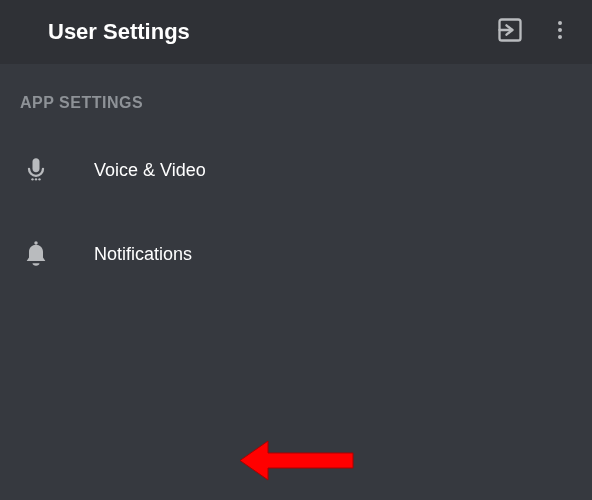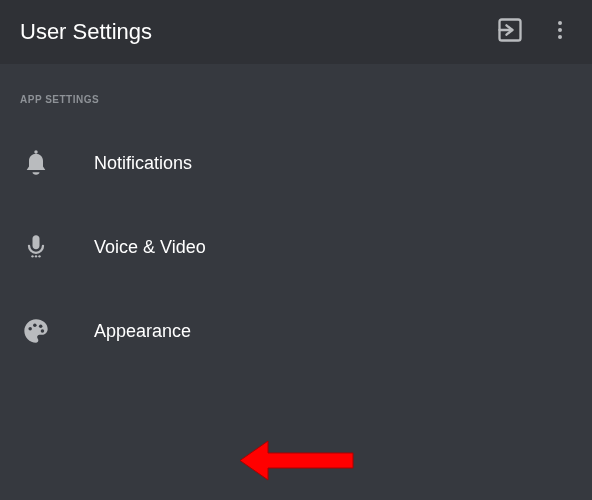--- a/index.html
+++ b/index.html
@@ -19,36 +19,37 @@
       background: #2f3136;
       height: 64px;
       display: flex;
       align-items: center;
       justify-content: space-between;
       padding: 0 20px;
     }
     .header-title {
       color: #ffffff;
       font-size: 22px;
-      font-weight: 400;
+      font-weight: 700;
+      margin-left: 28px;
     }
     .header-actions {
       display: flex;
       align-items: center;
       gap: 24px;
     }
     .icon-btn {
       display: flex;
       align-items: center;
       justify-content: center;
       cursor: pointer;
     }
     .section-label {
       color: #8e9297;
-      font-size: 10px;
+      font-size: 16px;
       font-weight: 600;
       letter-spacing: 0.5px;
       padding: 30px 20px 16px 20px;
     }
     .settings-list {
       display: flex;
       flex-direction: column;
     }
     .settings-item {
       display: flex;
@@ -105,54 +106,42 @@
   </div>
 </div>
 
 <div class="section-label">APP SETTINGS</div>
 
 <div class="settings-list">
 
   <div class="settings-item">
     <div class="settings-item-icon">
       <svg width="28" height="28" viewBox="0 0 24 24">
-        <path d="M12 2 L12 4 C8.7 4 6 6.7 6 10 L6 15 L4 18 L20 18 L18 15 L18 10 C18 6.7 15.3 4 12 4 L12 2 Z" fill="#b9bbbe"></path>
-        <path d="M9 20 C9 21.1 10.3 22 12 22 C13.7 22 15 21.1 15 20" fill="#b9bbbe"></path>
-        <circle cx="12" cy="2.5" r="1.5" fill="#b9bbbe"></circle>
-      </svg>
-    </div>
-    <div class="settings-item-label">Notifications</div>
-  </div>
-
-  <div class="settings-item">
-    <div class="settings-item-icon">
-      <svg width="28" height="28" viewBox="0 0 24 24">
         <path d="M12 2 C10.3 2 9 3.3 9 5 L9 11 C9 12.7 10.3 14 12 14 C13.7 14 15 12.7 15 11 L15 5 C15 3.3 13.7 2 12 2 Z" fill="#b9bbbe"></path>
         <path d="M6 11 C6 14.3 8.7 17 12 17 C15.3 17 18 14.3 18 11" stroke="#b9bbbe" stroke-width="2" fill="none" stroke-linecap="round"></path>
         <circle cx="9" cy="20" r="1" fill="#b9bbbe"></circle>
         <circle cx="12" cy="20" r="1" fill="#b9bbbe"></circle>
         <circle cx="15" cy="20" r="1" fill="#b9bbbe"></circle>
       </svg>
     </div>
     <div class="settings-item-label">Voice &amp; Video</div>
   </div>
 
-
   <div class="settings-item">
     <div class="settings-item-icon">
       <svg width="28" height="28" viewBox="0 0 24 24">
-        <path d="M12 2 C6.5 2 2 6.5 2 12 C2 17.5 6.5 22 12 22 C13.1 22 14 21.1 14 20 C14 19.5 13.8 19 13.5 18.6 C13.2 18.2 13 17.7 13 17.2 C13 16.1 13.9 15.2 15 15.2 L17 15.2 C19.8 15.2 22 13 22 10.2 C22 5.7 17.5 2 12 2 Z" fill="#b9bbbe"></path>
-        <circle cx="7" cy="10" r="1.5" fill="#36393f"></circle>
-        <circle cx="11" cy="7" r="1.5" fill="#36393f"></circle>
-        <circle cx="16" cy="8" r="1.5" fill="#36393f"></circle>
-        <circle cx="17.5" cy="12" r="1.5" fill="#36393f"></circle>
+        <path d="M12 2 L12 4 C8.7 4 6 6.7 6 10 L6 15 L4 18 L20 18 L18 15 L18 10 C18 6.7 15.3 4 12 4 L12 2 Z" fill="#b9bbbe"></path>
+        <path d="M9 20 C9 21.1 10.3 22 12 22 C13.7 22 15 21.1 15 20" fill="#b9bbbe"></path>
+        <circle cx="12" cy="2.5" r="1.5" fill="#b9bbbe"></circle>
       </svg>
     </div>
-    <div class="settings-item-label">Appearance</div>
+    <div class="settings-item-label">Notifications</div>
   </div>
+
+
 
 </div>
 
 <div class="arrow-annotation">
   <svg width="120" height="50" viewBox="0 0 120 50">
     <path d="M115 15 L115 30 L30 30 L30 42 L2 22.5 L30 3 L30 15 Z" fill="#ff0000" stroke="#aa0000" stroke-width="1"></path>
   </svg>
 </div>
 
 </body></html>

